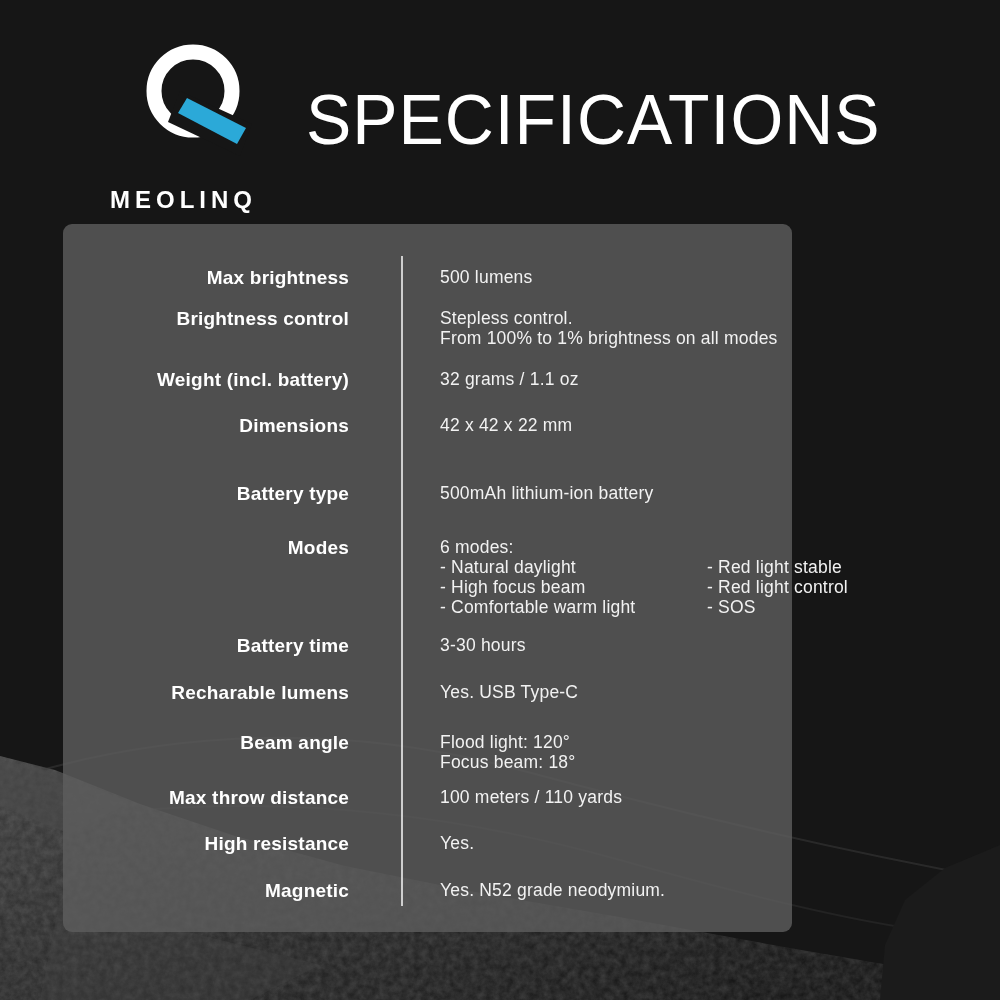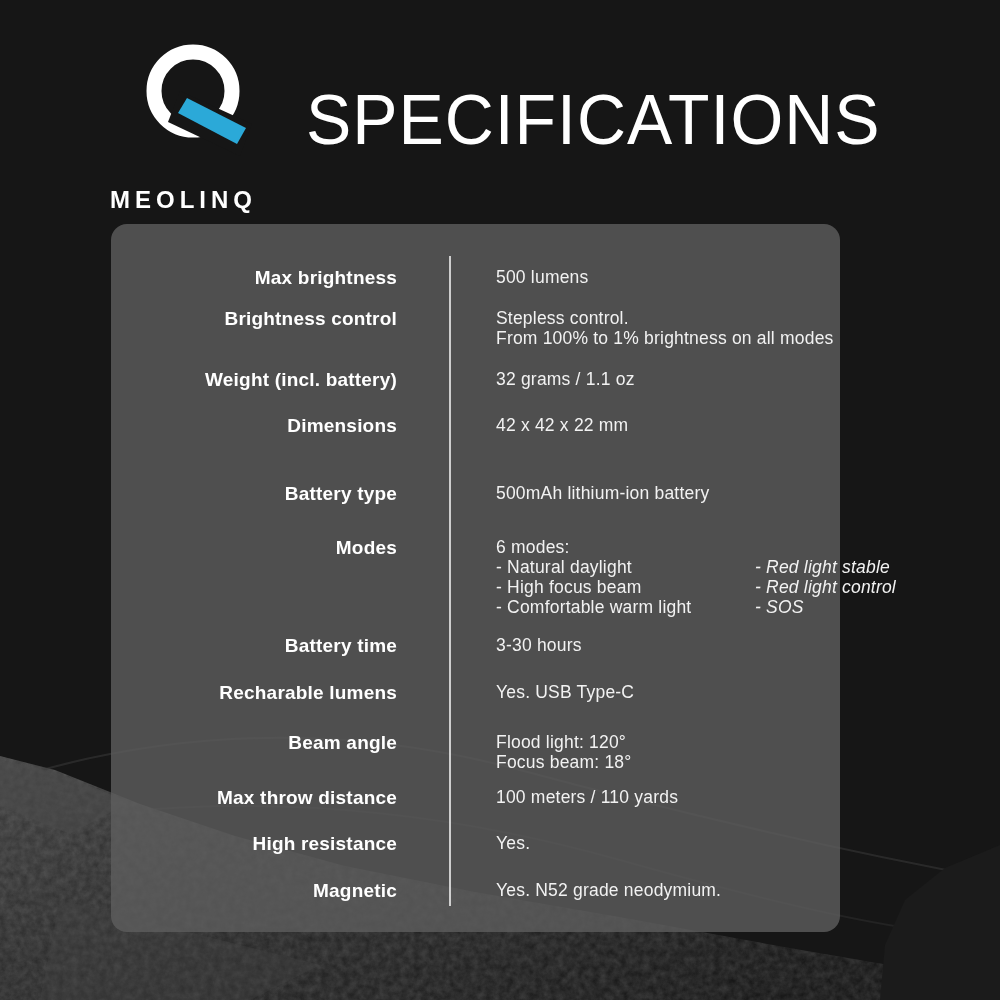--- a/index.html
+++ b/index.html
@@ -20,41 +20,40 @@
   }
   .page-title{
     position:absolute;left:306px;top:80px;width:660px;
     color:#ffffff;font-size:70px;font-weight:300;letter-spacing:1px;
     white-space:nowrap;transform:scaleX(0.97);transform-origin:left;
   }
   
   .panel{
     position:absolute;left:63px;top:224px;width:729px;height:708px;
     background:rgba(94,94,94,0.80);
-    border-radius:16px;
-    margin-left:48px;
+    border-radius:9px;
   }
   .divider{
     position:absolute;left:338px;top:32px;width:2px;height:650px;
     background:rgba(255,255,255,0.72);
   }
   .row{position:absolute;left:0;width:875px;}
   .cell{position:absolute;top:0;}
   .label{
     left:0;width:286px;text-align:right;
     color:#ffffff;font-size:19px;font-weight:bold;line-height:22px;
     letter-spacing:0.2px;
   }
   .value{
-    left:385px;right:18px;
+    left:377px;right:18px;
     color:#f2f2f2;font-size:17.5px;font-weight:400;line-height:20px;
     letter-spacing:0.2px;
   }
   .value div{white-space:nowrap;}
-  .value.col2{left:644px;right:0;top:20px;font-style:italic;}
+  .value.col2{left:644px;right:0;top:20px;}
 </style>
 </head>
 <body>
 
 <svg id="rocks" viewBox="0 0 1000 1000" aria-hidden="true">
   <defs>
     <linearGradient id="slopeGrad" x1="0" y1="0" x2="1" y2="0.6">
       <stop offset="0" stop-color="#3c3c3c"></stop>
       <stop offset="0.45" stop-color="#262626"></stop>
       <stop offset="1" stop-color="#121212"></stop>

